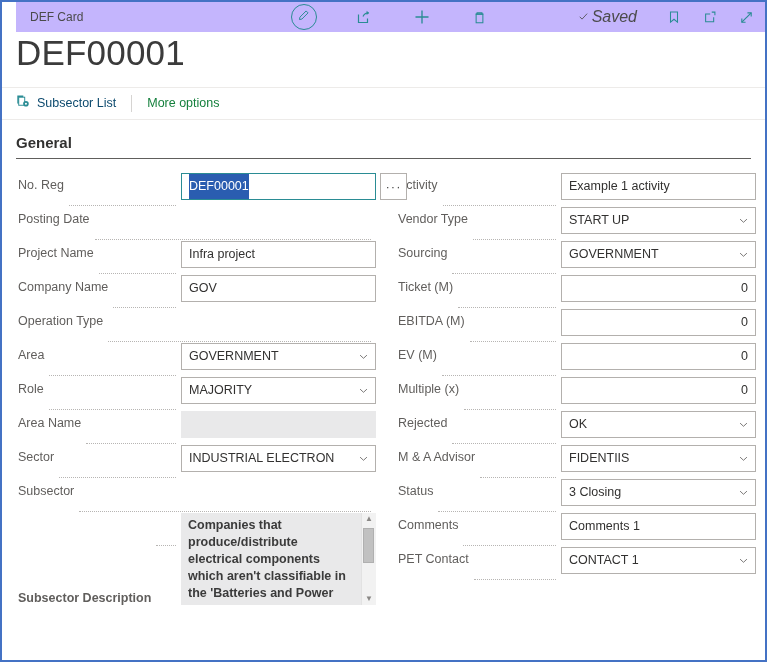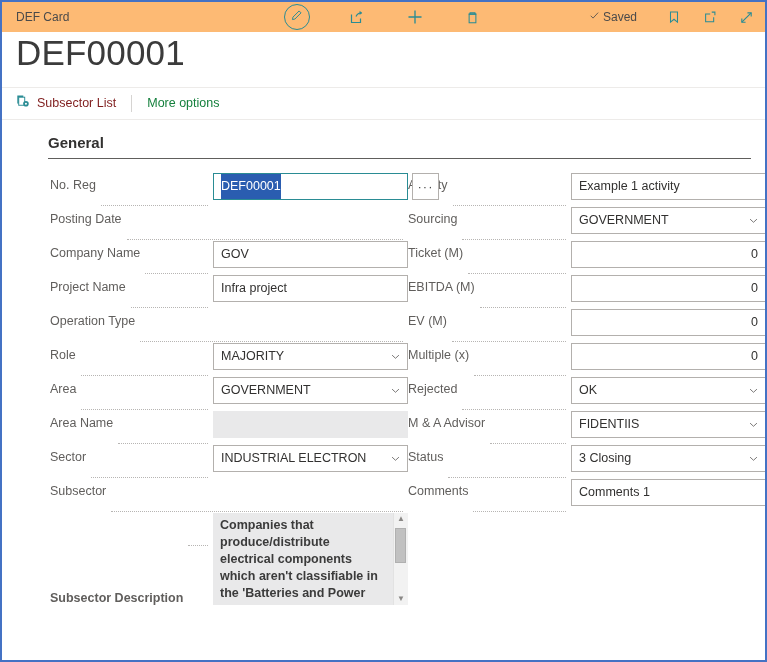--- a/index.html
+++ b/index.html
@@ -22,21 +22,22 @@
     overflow: hidden;
   }
 
   
   #topbar {
     position: relative;
     height: 30px;
     display: flex;
     align-items: center;
     padding: 0 8px 0 14px;
-    background: #fdba74;
+    background: #c4b5fd;
+    margin-left: 14px;
   }
   #page-caption {
     font-size: 12px;
     color: #4a4a4a;
     white-space: nowrap;
   }
   #center-actions {
     position: absolute;
     left: 0; right: 0;
     top: 0;
@@ -66,24 +67,25 @@
   #right-actions {
     margin-left: auto;
     display: flex;
     align-items: center;
     gap: 14px;
   }
   #saved-indicator {
     display: flex;
     align-items: center;
     gap: 3px;
-    font-size: 12px;
+    font-size: 16px;
     color: #4a4a4a;
     margin-right: 12px;
     white-space: nowrap;
+    font-style: italic;
   }
   #saved-indicator .chk { color: #4a4a4a; }
 
   
   #title-row {
     padding: 2px 0 14px 14px;
   }
   #record-title {
     font-size: 35px;
     font-weight: 300;
@@ -101,57 +103,57 @@
     display: flex;
     align-items: center;
     padding-left: 14px;
     background: #ffffff;
   }
   .ribbon-item {
     display: flex;
     align-items: center;
     gap: 6px;
     font-size: 12.5px;
-    color: #7f1d1d;
+    color: #0c4a6e;
     cursor: pointer;
     white-space: nowrap;
   }
   .ribbon-sep {
     width: 1px;
     height: 17px;
     background: #d6d4d2;
     margin: 0 15px;
   }
   .ribbon-more {
     font-size: 12.5px;
     color: #15803d;
     cursor: pointer;
     white-space: nowrap;
   }
 
   
   #general-section {
     padding: 14px 14px 0 14px;
-    margin-left: 32px;
   }
   #general-heading {
     font-size: 15px;
     font-weight: 600;
     color: #323130;
     padding-bottom: 7px;
   }
   #general-rule {
     height: 1px;
     background: #605e5c;
     margin-bottom: 14px;
   }
 
   
   #fields {
     display: flex;
+    gap: 22px;
     padding: 0 2px;
   }
   .col { width: 358px; flex: 0 0 358px; }
 
   .field {
     display: flex;
     align-items: flex-start;
     height: 34px;
   }
   .field.tall { height: auto; align-items: flex-end; font-weight: bold; }
@@ -395,61 +397,61 @@
                 <span class="sel-text">DEF00001</span>
               </div>
               <div class="assist-btn">···</div>
             </div>
           </div>
           <div class="field">
             <div class="f-label">Posting Date</div>
             <div class="f-dots"></div>
           </div>
           <div class="field">
+            <div class="f-label">Project Name</div>
+            <div class="f-dots"></div>
+            <div class="f-control">
+              <div class="inp">
+                <span>Infra project</span>
+              </div>
+            </div>
+          </div>
+          <div class="field">
             <div class="f-label">Company Name</div>
             <div class="f-dots"></div>
             <div class="f-control">
               <div class="inp">
                 <span>GOV</span>
               </div>
             </div>
           </div>
           <div class="field">
-            <div class="f-label">Project Name</div>
-            <div class="f-dots"></div>
-            <div class="f-control">
-              <div class="inp">
-                <span>Infra project</span>
-              </div>
-            </div>
-          </div>
-          <div class="field">
             <div class="f-label">Operation Type</div>
             <div class="f-dots"></div>
           </div>
           <div class="field">
+            <div class="f-label">Area</div>
+            <div class="f-dots"></div>
+            <div class="f-control">
+              <div class="inp">
+                <span>GOVERNMENT</span>
+              </div>
+              <span class="drop-ico">
+                <svg width="11" height="11" viewBox="0 0 16 16" fill="none" stroke="currentColor" stroke-width="1.2">
+                  <path d="M3 6l5 4.6L13 6"></path>
+                </svg>
+              </span>
+            </div>
+          </div>
+          <div class="field">
             <div class="f-label">Role</div>
             <div class="f-dots"></div>
             <div class="f-control">
               <div class="inp">
                 <span>MAJORITY</span>
-              </div>
-              <span class="drop-ico">
-                <svg width="11" height="11" viewBox="0 0 16 16" fill="none" stroke="currentColor" stroke-width="1.2">
-                  <path d="M3 6l5 4.6L13 6"></path>
-                </svg>
-              </span>
-            </div>
-          </div>
-          <div class="field">
-            <div class="f-label">Area</div>
-            <div class="f-dots"></div>
-            <div class="f-control">
-              <div class="inp">
-                <span>GOVERNMENT</span>
               </div>
               <span class="drop-ico">
                 <svg width="11" height="11" viewBox="0 0 16 16" fill="none" stroke="currentColor" stroke-width="1.2">
                   <path d="M3 6l5 4.6L13 6"></path>
                 </svg>
               </span>
             </div>
           </div>
           <div class="field">
             <div class="f-label">Area Name</div>
@@ -497,20 +499,34 @@
           <div class="field">
             <div class="f-label">Activity</div>
             <div class="f-dots"></div>
             <div class="f-control">
               <div class="inp">
                 <span>Example 1 activity</span>
               </div>
             </div>
           </div>
           <div class="field">
+            <div class="f-label">Vendor Type</div>
+            <div class="f-dots"></div>
+            <div class="f-control">
+              <div class="inp">
+                <span>START UP</span>
+              </div>
+              <span class="drop-ico">
+                <svg width="11" height="11" viewBox="0 0 16 16" fill="none" stroke="currentColor" stroke-width="1.2">
+                  <path d="M3 6l5 4.6L13 6"></path>
+                </svg>
+              </span>
+            </div>
+          </div>
+          <div class="field">
             <div class="f-label">Sourcing</div>
             <div class="f-dots"></div>
             <div class="f-control">
               <div class="inp">
                 <span>GOVERNMENT</span>
               </div>
               <span class="drop-ico">
                 <svg width="11" height="11" viewBox="0 0 16 16" fill="none" stroke="currentColor" stroke-width="1.2">
                   <path d="M3 6l5 4.6L13 6"></path>
                 </svg>
@@ -595,19 +611,33 @@
               </span>
             </div>
           </div>
           <div class="field">
             <div class="f-label">Comments</div>
             <div class="f-dots"></div>
             <div class="f-control">
               <div class="inp">
                 <span>Comments 1</span>
               </div>
+            </div>
+          </div>
+          <div class="field">
+            <div class="f-label">PET Contact</div>
+            <div class="f-dots"></div>
+            <div class="f-control">
+              <div class="inp">
+                <span>CONTACT 1</span>
+              </div>
+              <span class="drop-ico">
+                <svg width="11" height="11" viewBox="0 0 16 16" fill="none" stroke="currentColor" stroke-width="1.2">
+                  <path d="M3 6l5 4.6L13 6"></path>
+                </svg>
+              </span>
             </div>
           </div>
         </div>
     </div>
   </div>
 
 </div>
 
 </body></html>

